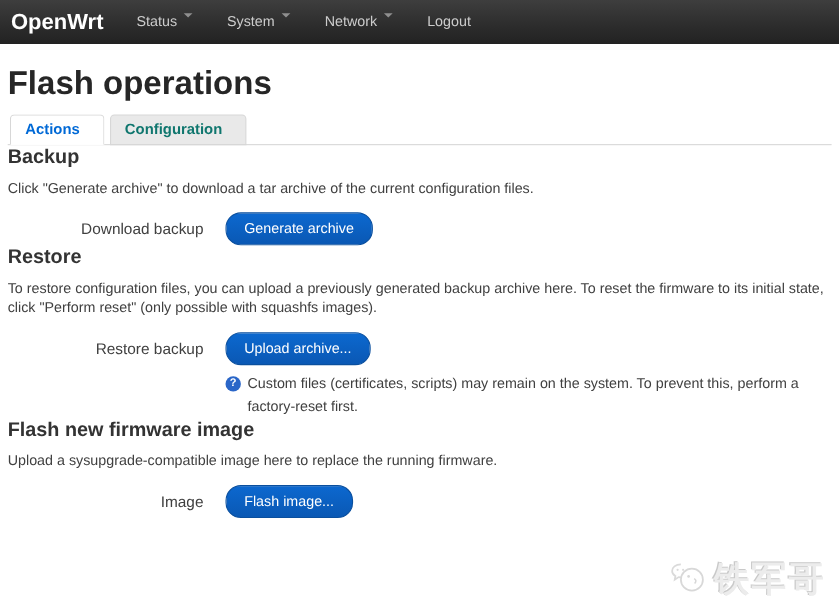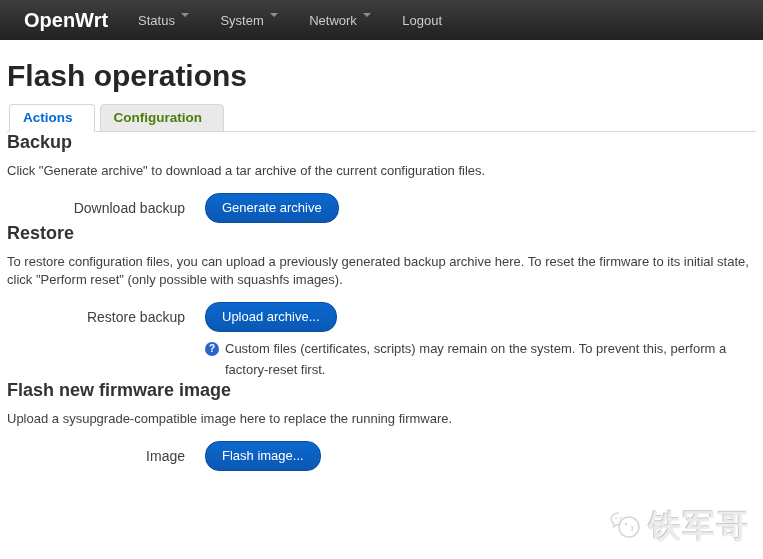--- a/index.html
+++ b/index.html
@@ -12,21 +12,21 @@
     font-family: "Liberation Sans", sans-serif;
     color: #404040;
   }
 
   
   .topbar {
     height: 40px;
     background: linear-gradient(180deg, #3e3e3e 0%, #2c2c2c 60%, #222222 100%);
     display: flex;
     align-items: center;
-    padding: 0 24px;
+    padding: 0 10px;
   }
   .brand {
     color: #ffffff;
     font-size: 20px;
     font-weight: bold;
     margin-right: 30px;
     cursor: pointer;
   }
   .nav-item {
     color: #cccccc;
@@ -69,21 +69,21 @@
     cursor: pointer;
     font-weight: bold;
   }
   .tab.active {
     background: #ffffff;
     color: #0069d6;
     border-bottom: 1px solid #ffffff;
   }
   .tab.inactive {
     background: #e9e9e9;
-    color: #4d7c0f;
+    color: #0f766e;
     border-bottom: 1px solid #d7d7d7;
   }
 
   
   h2.section-heading {
     font-size: 18px;
     font-weight: bold;
     color: #333333;
     margin: 0;
   }

